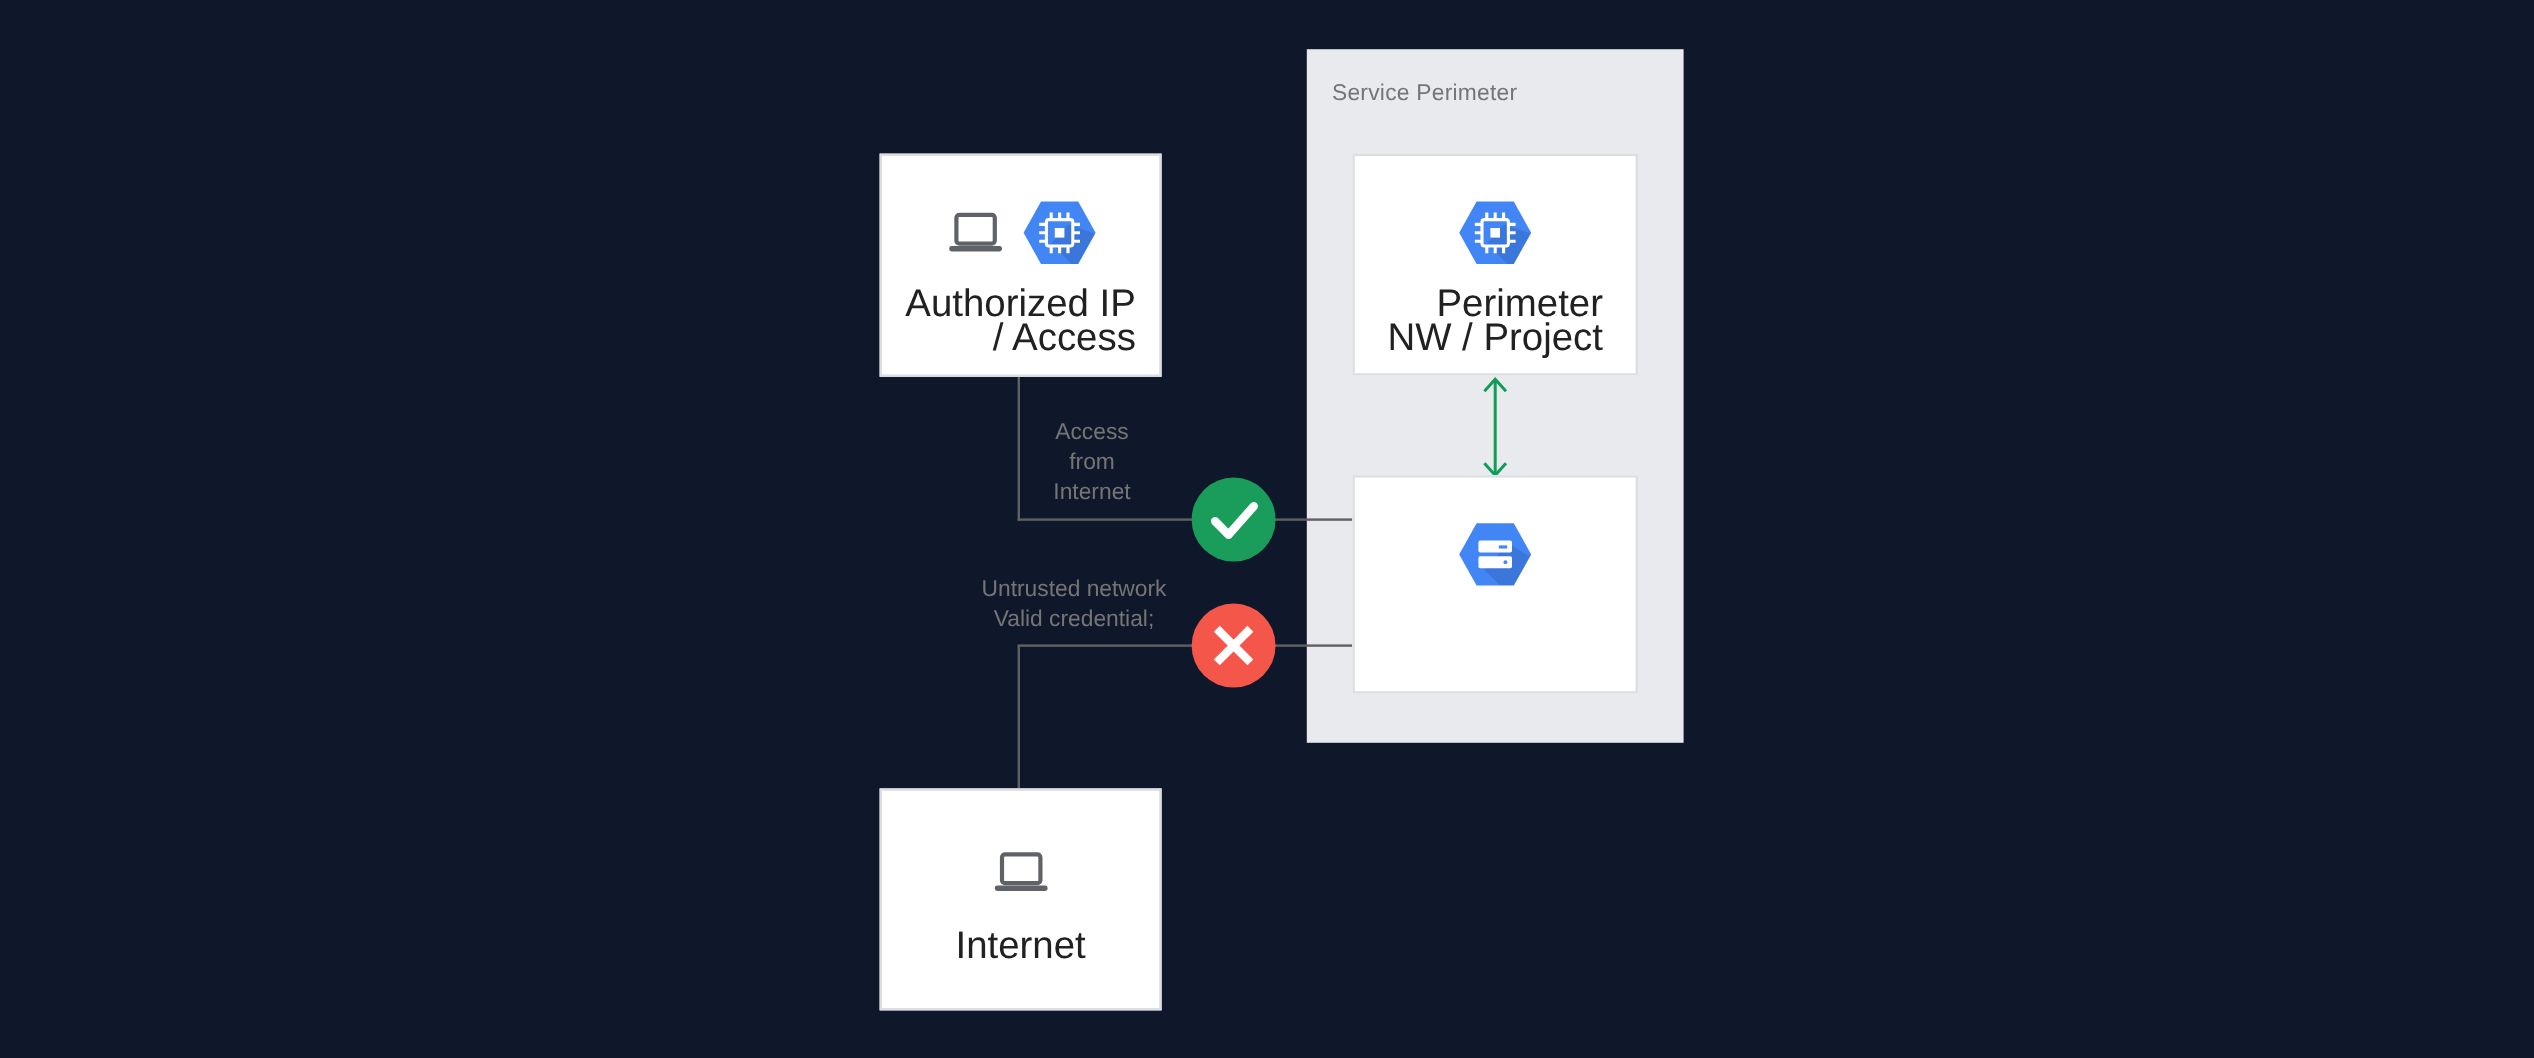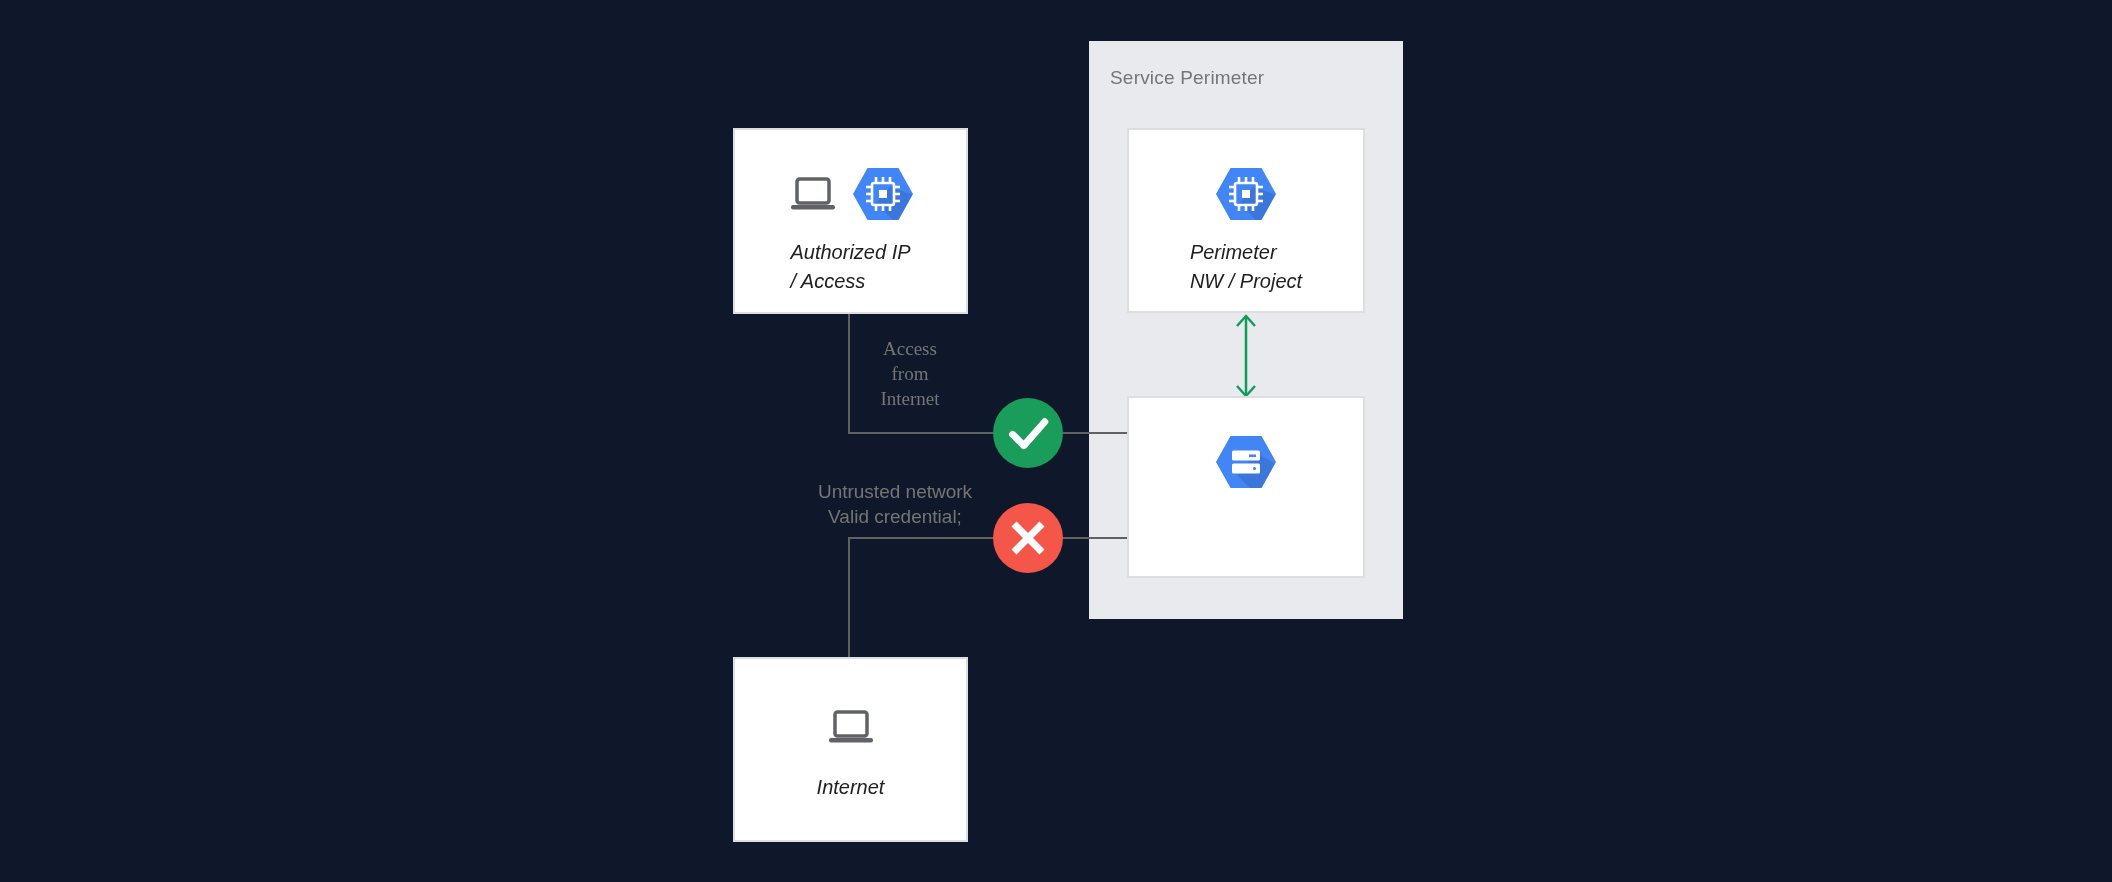--- a/index.html
+++ b/index.html
@@ -48,25 +48,24 @@
     align-items: center;
     justify-content: center;
     gap: 14px;
     margin-top: 36px;
     height: 56px;
   }
   .box-internet .icon-row { margin-top: 48px; height: 40px; }
 
   .node-label {
     margin-top: 16px;
-    text-align: left;
-    font-size: 20px;
+    text-align: right;
+    font-size: 32px;
     line-height: 29px;
     color: #212121;
-    font-style: italic;
   }
   .box-internet .node-label { margin-top: 26px; }
 
   
   .line {
     position: absolute;
     background: #616161;
   }
   .v-line-allowed { left: 848px; top: 314px; width: 2px; height: 120px; }
   .h-line-allowed { left: 848px; top: 432px; width: 279px; height: 2px; }
@@ -93,21 +92,21 @@
   }
 
   
   .edge-label {
     position: absolute;
     font-size: 19px;
     line-height: 25px;
     color: #757575;
     text-align: center;
   }
-  .label-allowed { left: 830px; top: 336px; width: 160px; font-family: Liberation Serif, serif; }
+  .label-allowed { left: 830px; top: 348px; width: 160px; }
   .label-denied  { left: 745px; top: 479px; width: 300px; }
 
   .icon-svg { display: block; }
 </style>
 </head>
 <body>
 
 <div class="canvas">
 
   <div class="perimeter-panel">

